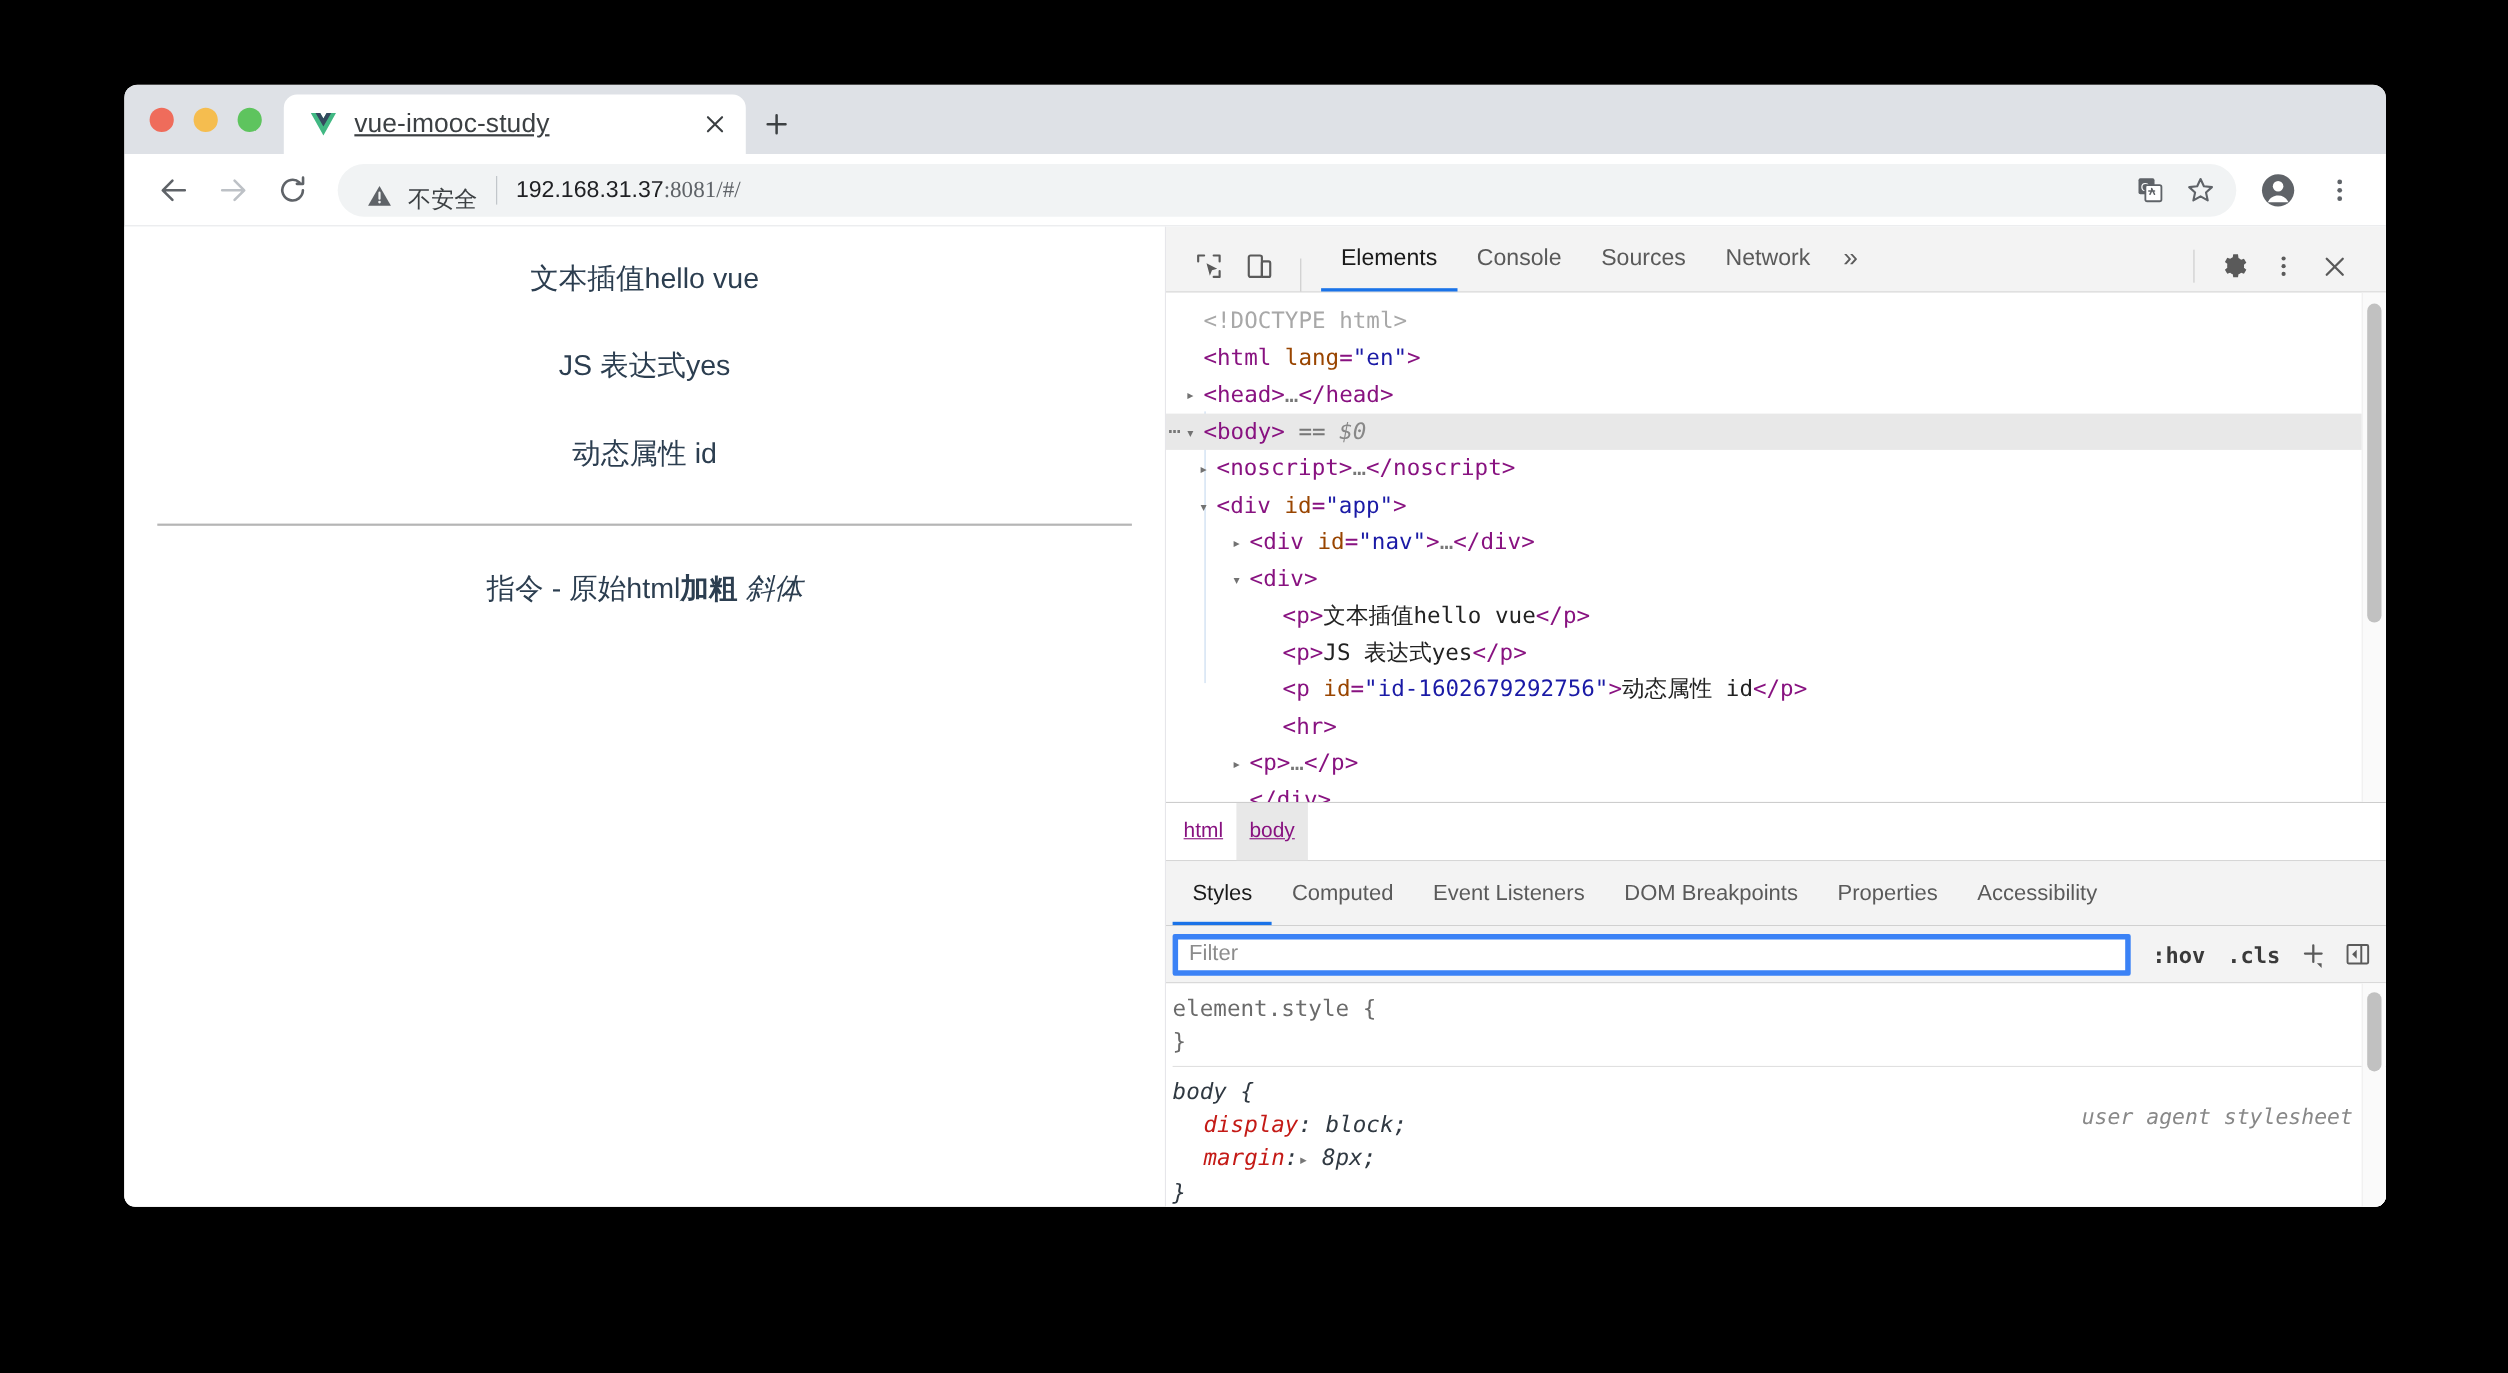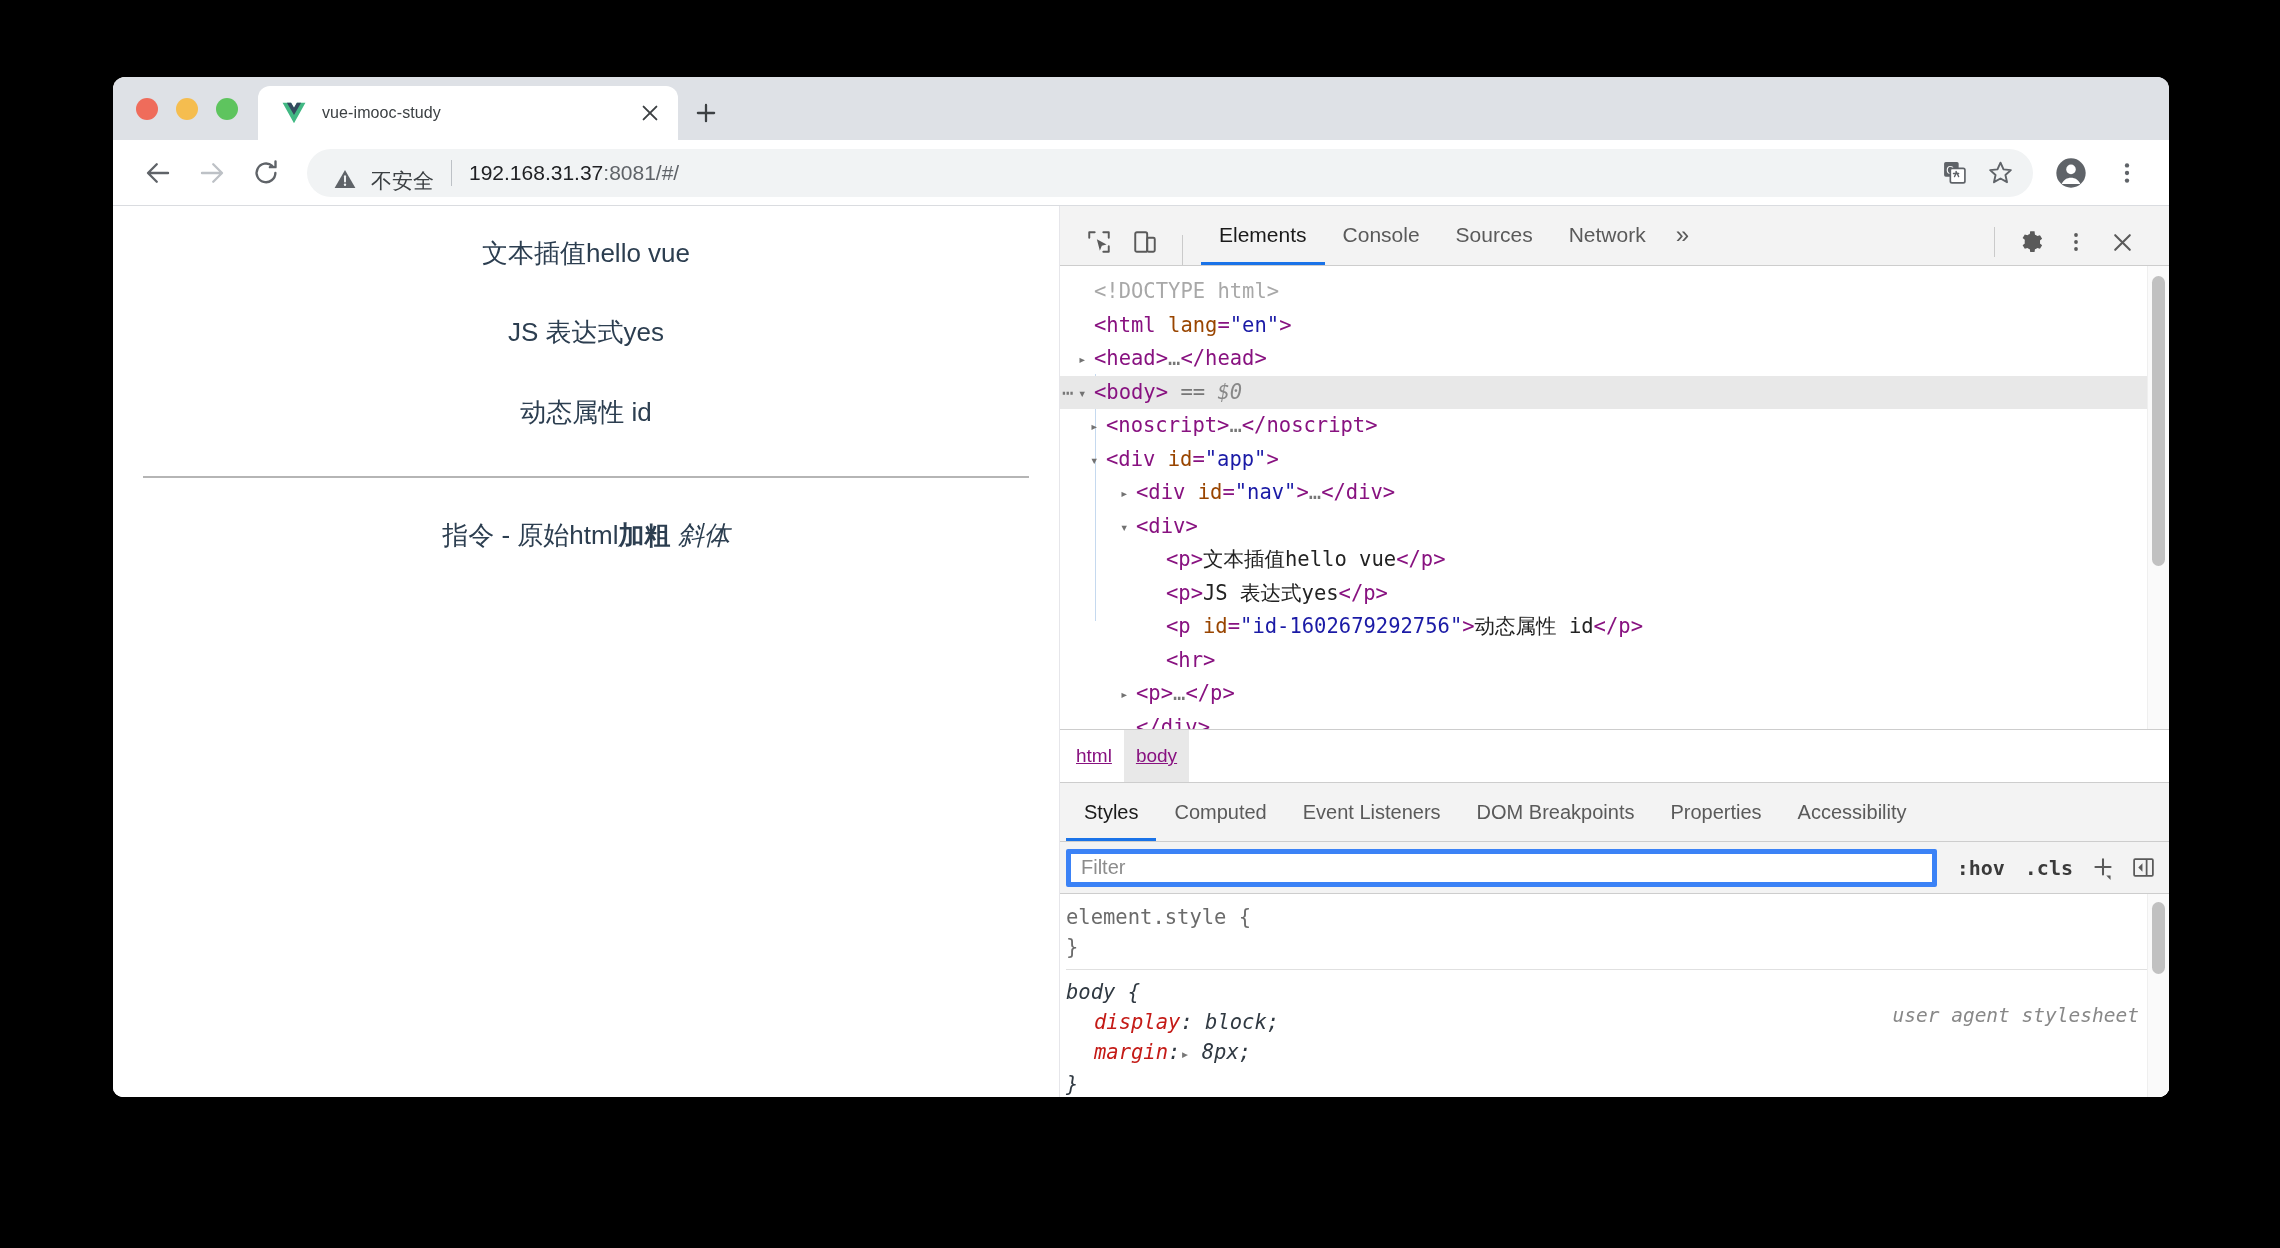--- a/index.html
+++ b/index.html
@@ -52,27 +52,28 @@
     height: 54px;
     background: #ffffff;
     border-radius: 12px 12px 0 0;
     display: flex;
     align-items: center;
     padding: 0 0 0 22px;
     box-sizing: border-box;
   }
   #tab-favicon { width: 28px; height: 28px; flex: 0 0 auto; margin-right: 14px; }
   #tab-title {
-    font-size: 16px;
+    font-size: 24px;
     color: #3c4043;
     flex: 1 1 auto;
     white-space: nowrap;
     overflow: hidden;
     text-overflow: ellipsis;
     letter-spacing: .1px;
+    text-decoration: underline;
   }
   #tab-close {
     width: 40px; height: 40px;
     display: flex; align-items: center; justify-content: center;
     margin-right: 8px;
     color: #3c4043;
   }
   #new-tab-button {
     width: 56px; height: 54px;
     display: flex; align-items: center; justify-content: center;
@@ -127,21 +128,21 @@
     margin: 0 17px 0 17px;
     flex: 0 0 auto;
   }
   #omnibox-url {
     font-size: 21px;
     color: #202124;
     white-space: nowrap;
     flex: 1 1 auto;
     overflow: hidden;
   }
-  #omnibox-url .dim { color: #5f6368; }
+  #omnibox-url .dim { color: #5f6368; font-family: Liberation Serif, serif; }
   #omnibox-right {
     display: flex;
     align-items: center;
     flex: 0 0 auto;
     margin-left: auto;
   }
   .omni-icon {
     width: 46px; height: 46px;
     display: flex; align-items: center; justify-content: center;
     color: #5f6368;

